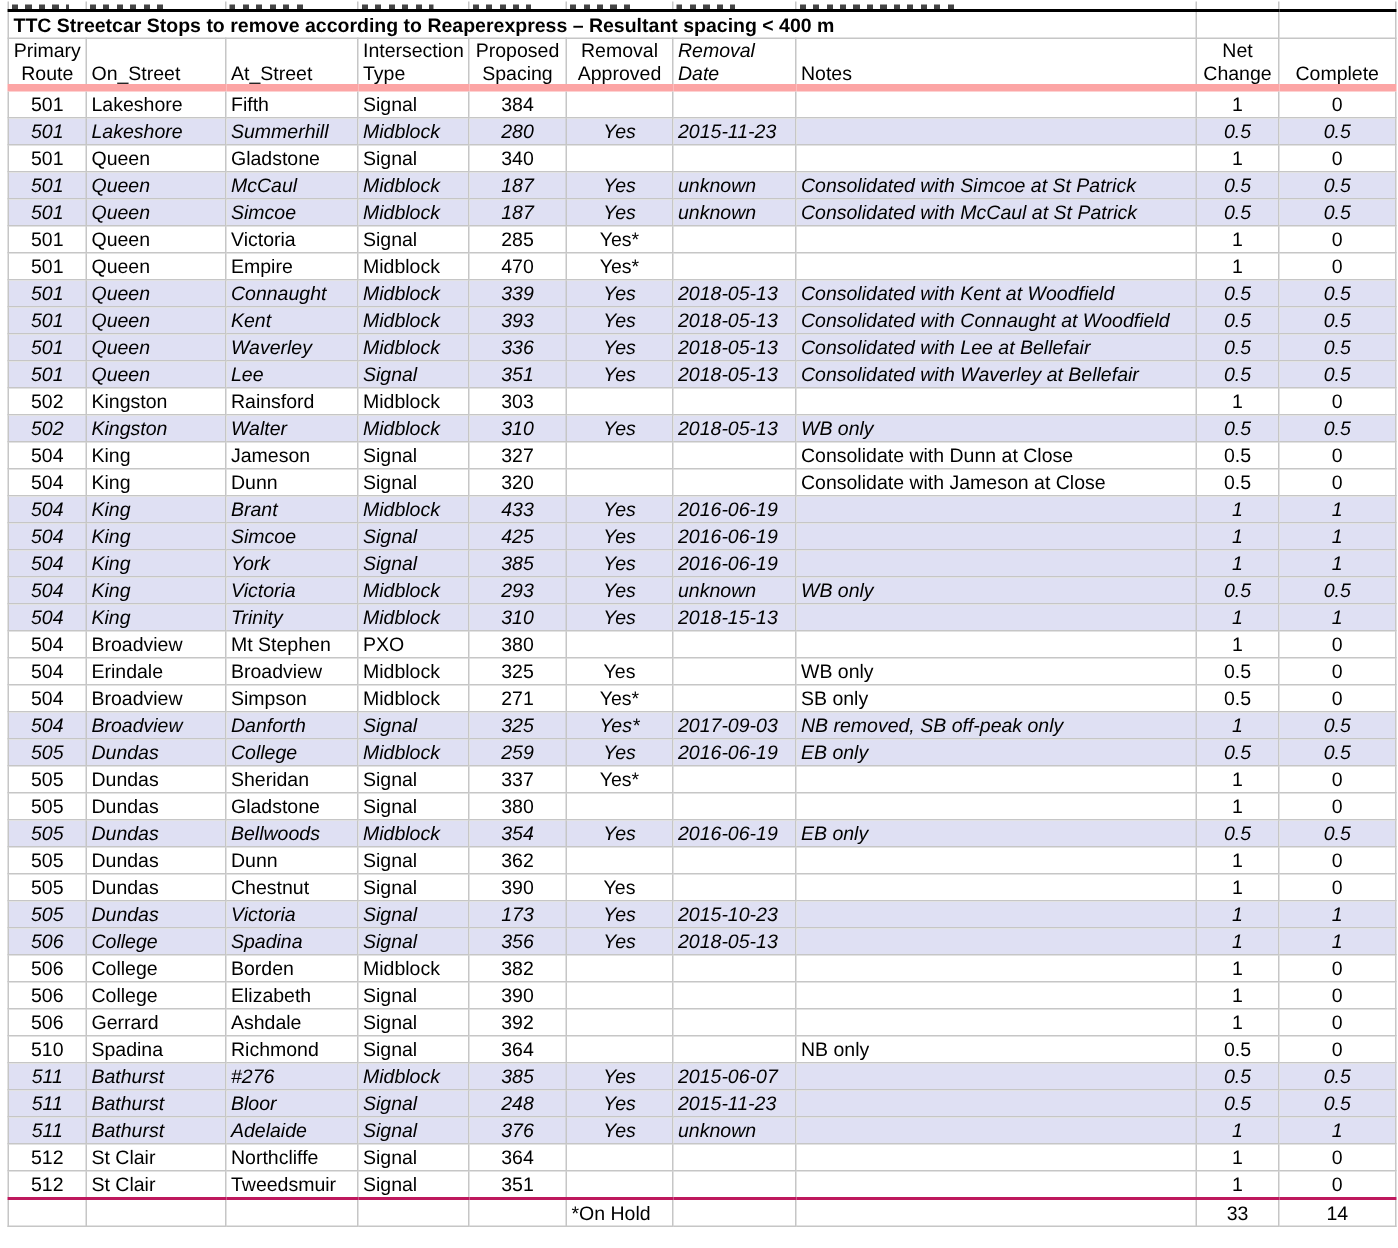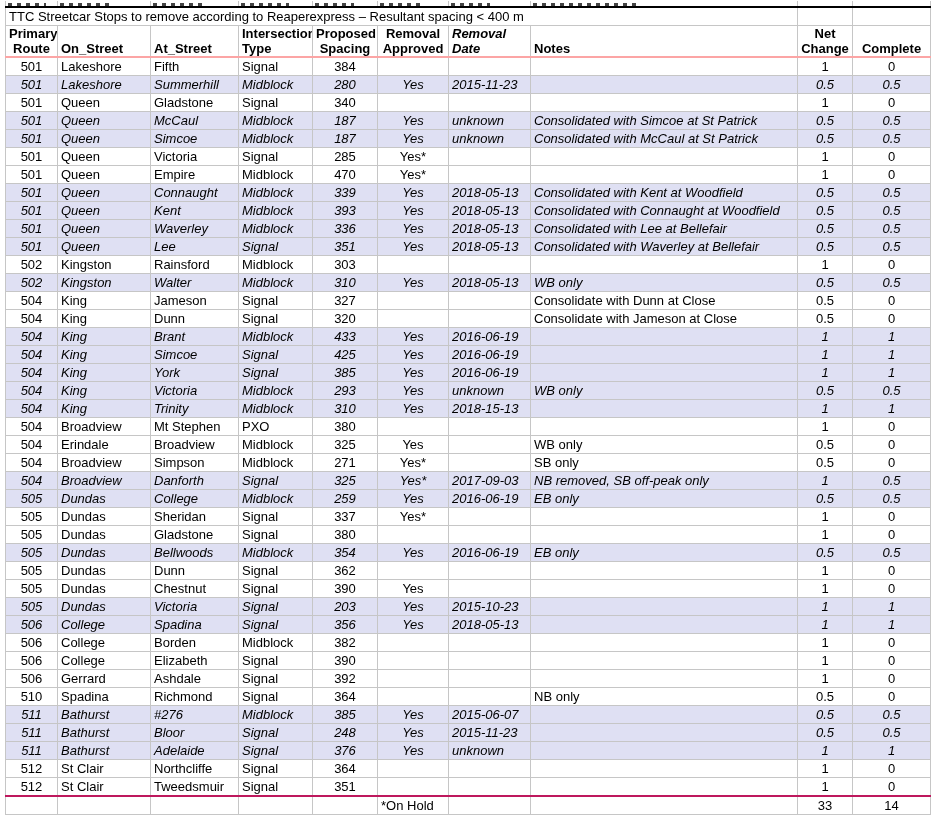--- a/index.html
+++ b/index.html
@@ -4,23 +4,23 @@
 <style>
   html,body{margin:0;padding:0;background:#fff;}
   body{width:932px;height:832px;overflow:hidden;font-family:"Liberation Sans",sans-serif;}
   .sheet{margin:1px 0 0 5px;width:925px;}
   table{border-collapse:collapse;table-layout:fixed;width:925px;font:13px "Liberation Sans",sans-serif;color:#000;}
   td{border:1px solid #c6c6c6;height:17px;padding:0 3px;overflow:hidden;white-space:nowrap;line-height:16px;}
   
   tr.clip-row td{height:5px;border-top:none;padding:0 2px;}
   .frag{height:3px;margin-top:2px;background:repeating-linear-gradient(90deg,#444 0 4px,transparent 4px 9px);}
   
-  tr.title-row td{border-top:2px solid #000;font-weight:normal;}
+  tr.title-row td{border-top:2px solid #000;font-weight:bold;}
   
-  tr.header-row td{vertical-align:bottom;border-bottom:2px solid #fca5a5;line-height:15px;font-weight:bold;}
+  tr.header-row td{vertical-align:bottom;border-bottom:5px solid #fca5a5;line-height:15px;}
   tr.header-row .hl{display:block;}
   
   tr.footer-row td{border-top:2px solid #be185d;}
   
   .c-route,.c-spacing,.c-approved,.c-net,.c-complete{text-align:center;}
   .c-onstreet,.c-atstreet,.c-type,.c-date,.c-notes{text-align:left;}
   .al{text-align:left;} .ac{text-align:center;}
   .it{font-style:italic;}
   tr.shaded td{background:#dfe0f3;font-style:italic;}
 </style>
@@ -477,21 +477,21 @@
           <td class="c-date"></td>
           <td class="c-notes"></td>
           <td class="c-net">1</td>
           <td class="c-complete">0</td>
         </tr>
         <tr class="shaded">
           <td class="c-route">505</td>
           <td class="c-onstreet">Dundas</td>
           <td class="c-atstreet">Victoria</td>
           <td class="c-type">Signal</td>
-          <td class="c-spacing">203</td>
+          <td class="c-spacing">173</td>
           <td class="c-approved">Yes</td>
           <td class="c-date">2015-10-23</td>
           <td class="c-notes"></td>
           <td class="c-net">1</td>
           <td class="c-complete">1</td>
         </tr>
         <tr class="shaded">
           <td class="c-route">506</td>
           <td class="c-onstreet">College</td>
           <td class="c-atstreet">Spadina</td>

